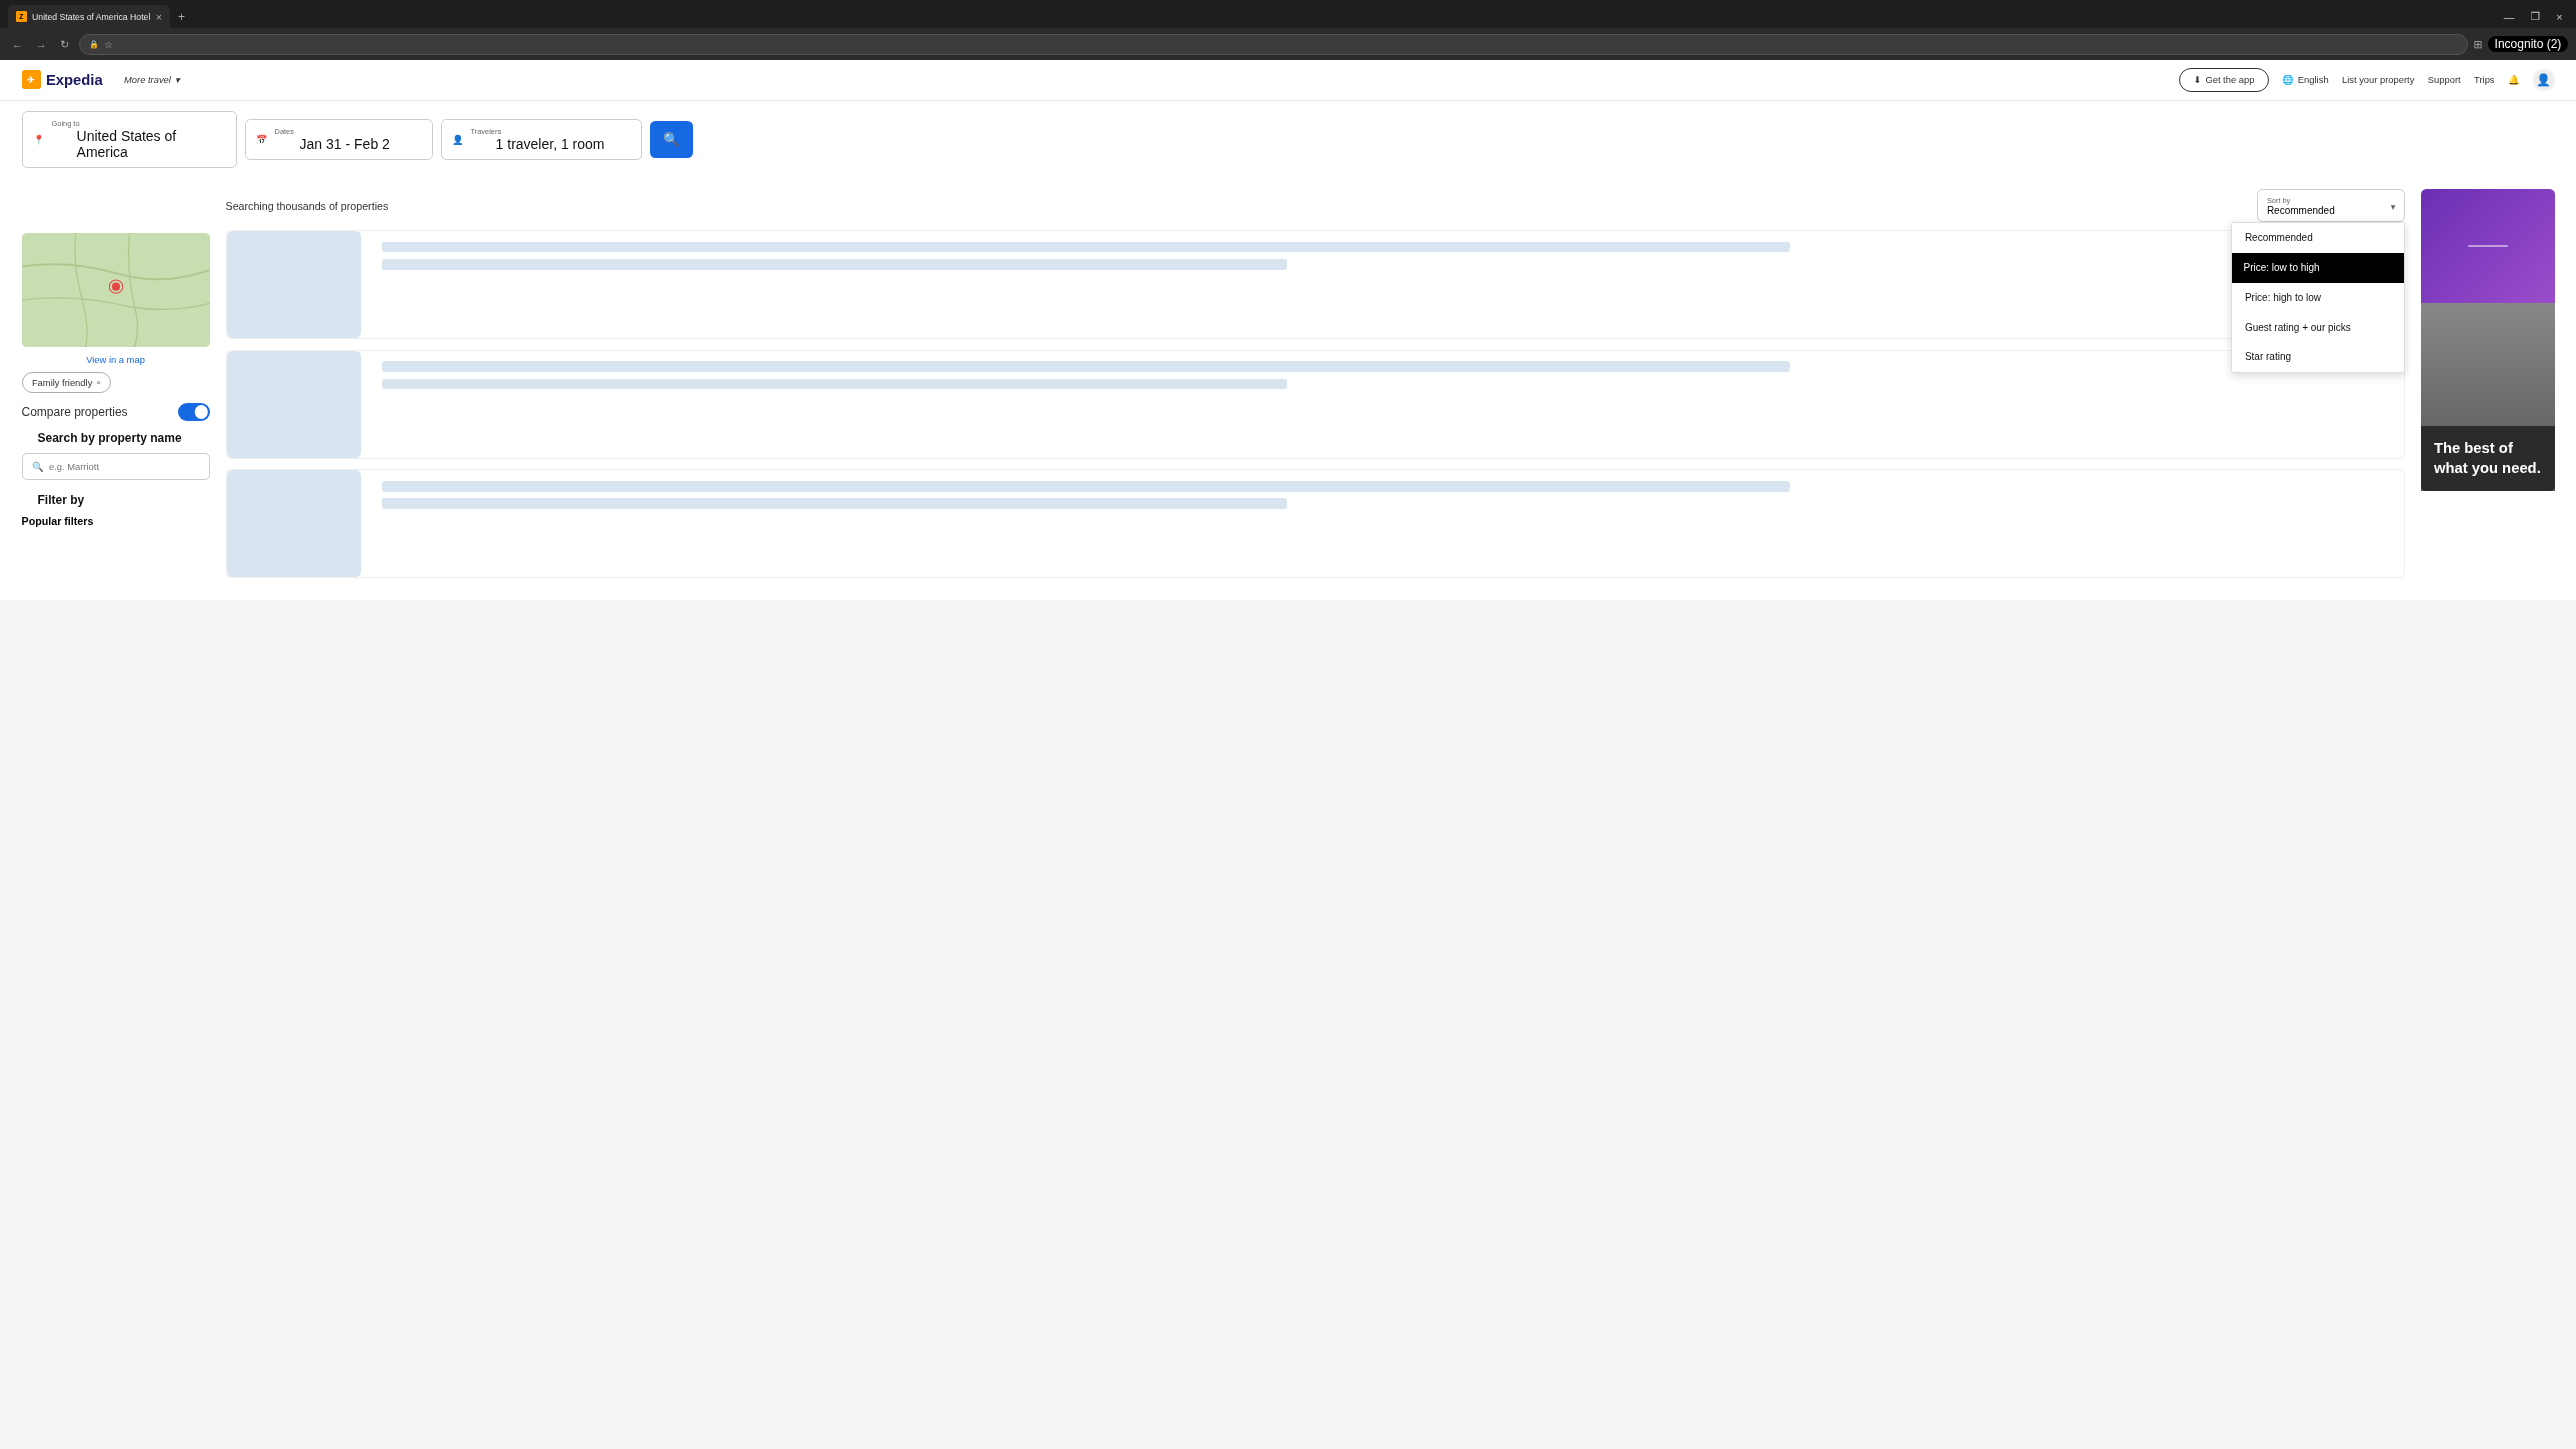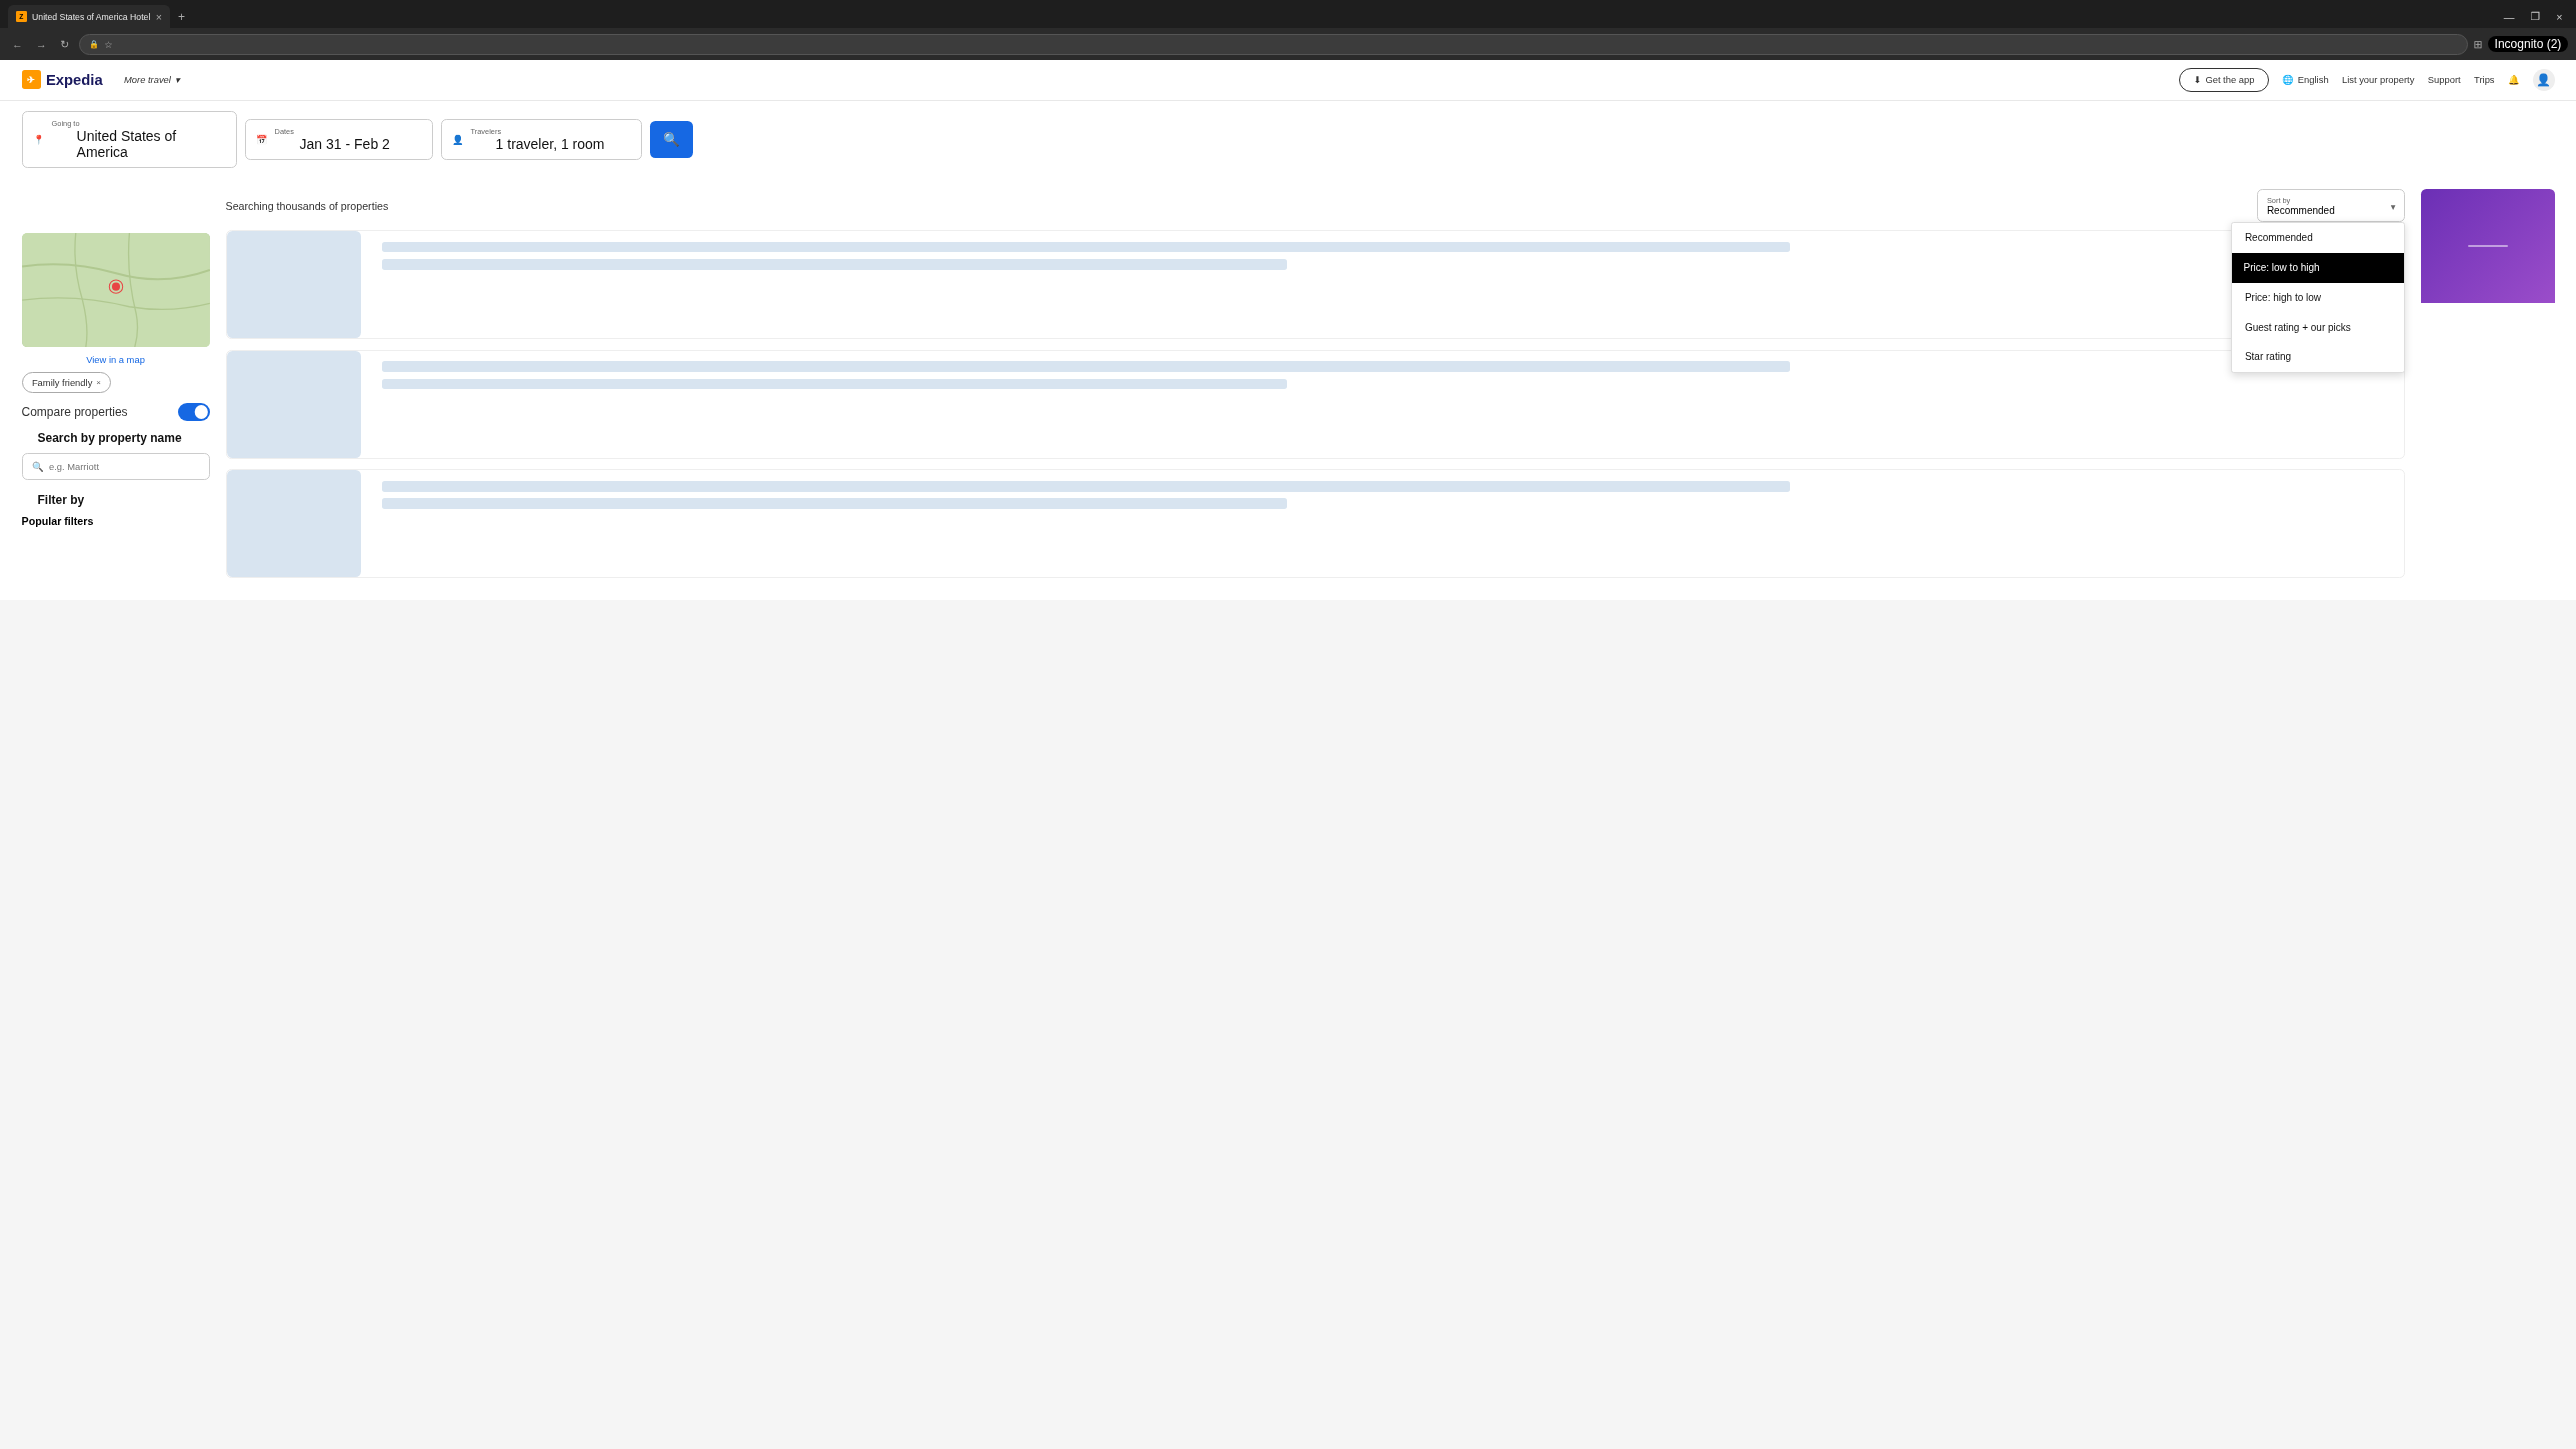--- a/index.html
+++ b/index.html
@@ -306,17 +306,22 @@
           <div class="loading-bar short"></div>
         </div>
       </div>
 
     </div>
 
     <div class="ad-panel">
       <div class="ad-top">
         <div class="ad-top-line"></div>
       </div>
+      <div class="ad-room-img">
+        <div class="ad-bottom">
+          <div class="ad-bottom-text">The best of what you need.</div>
+        </div>
+      </div>
     </div>
 
   </div>
 </div>
 
 
 </body></html>

